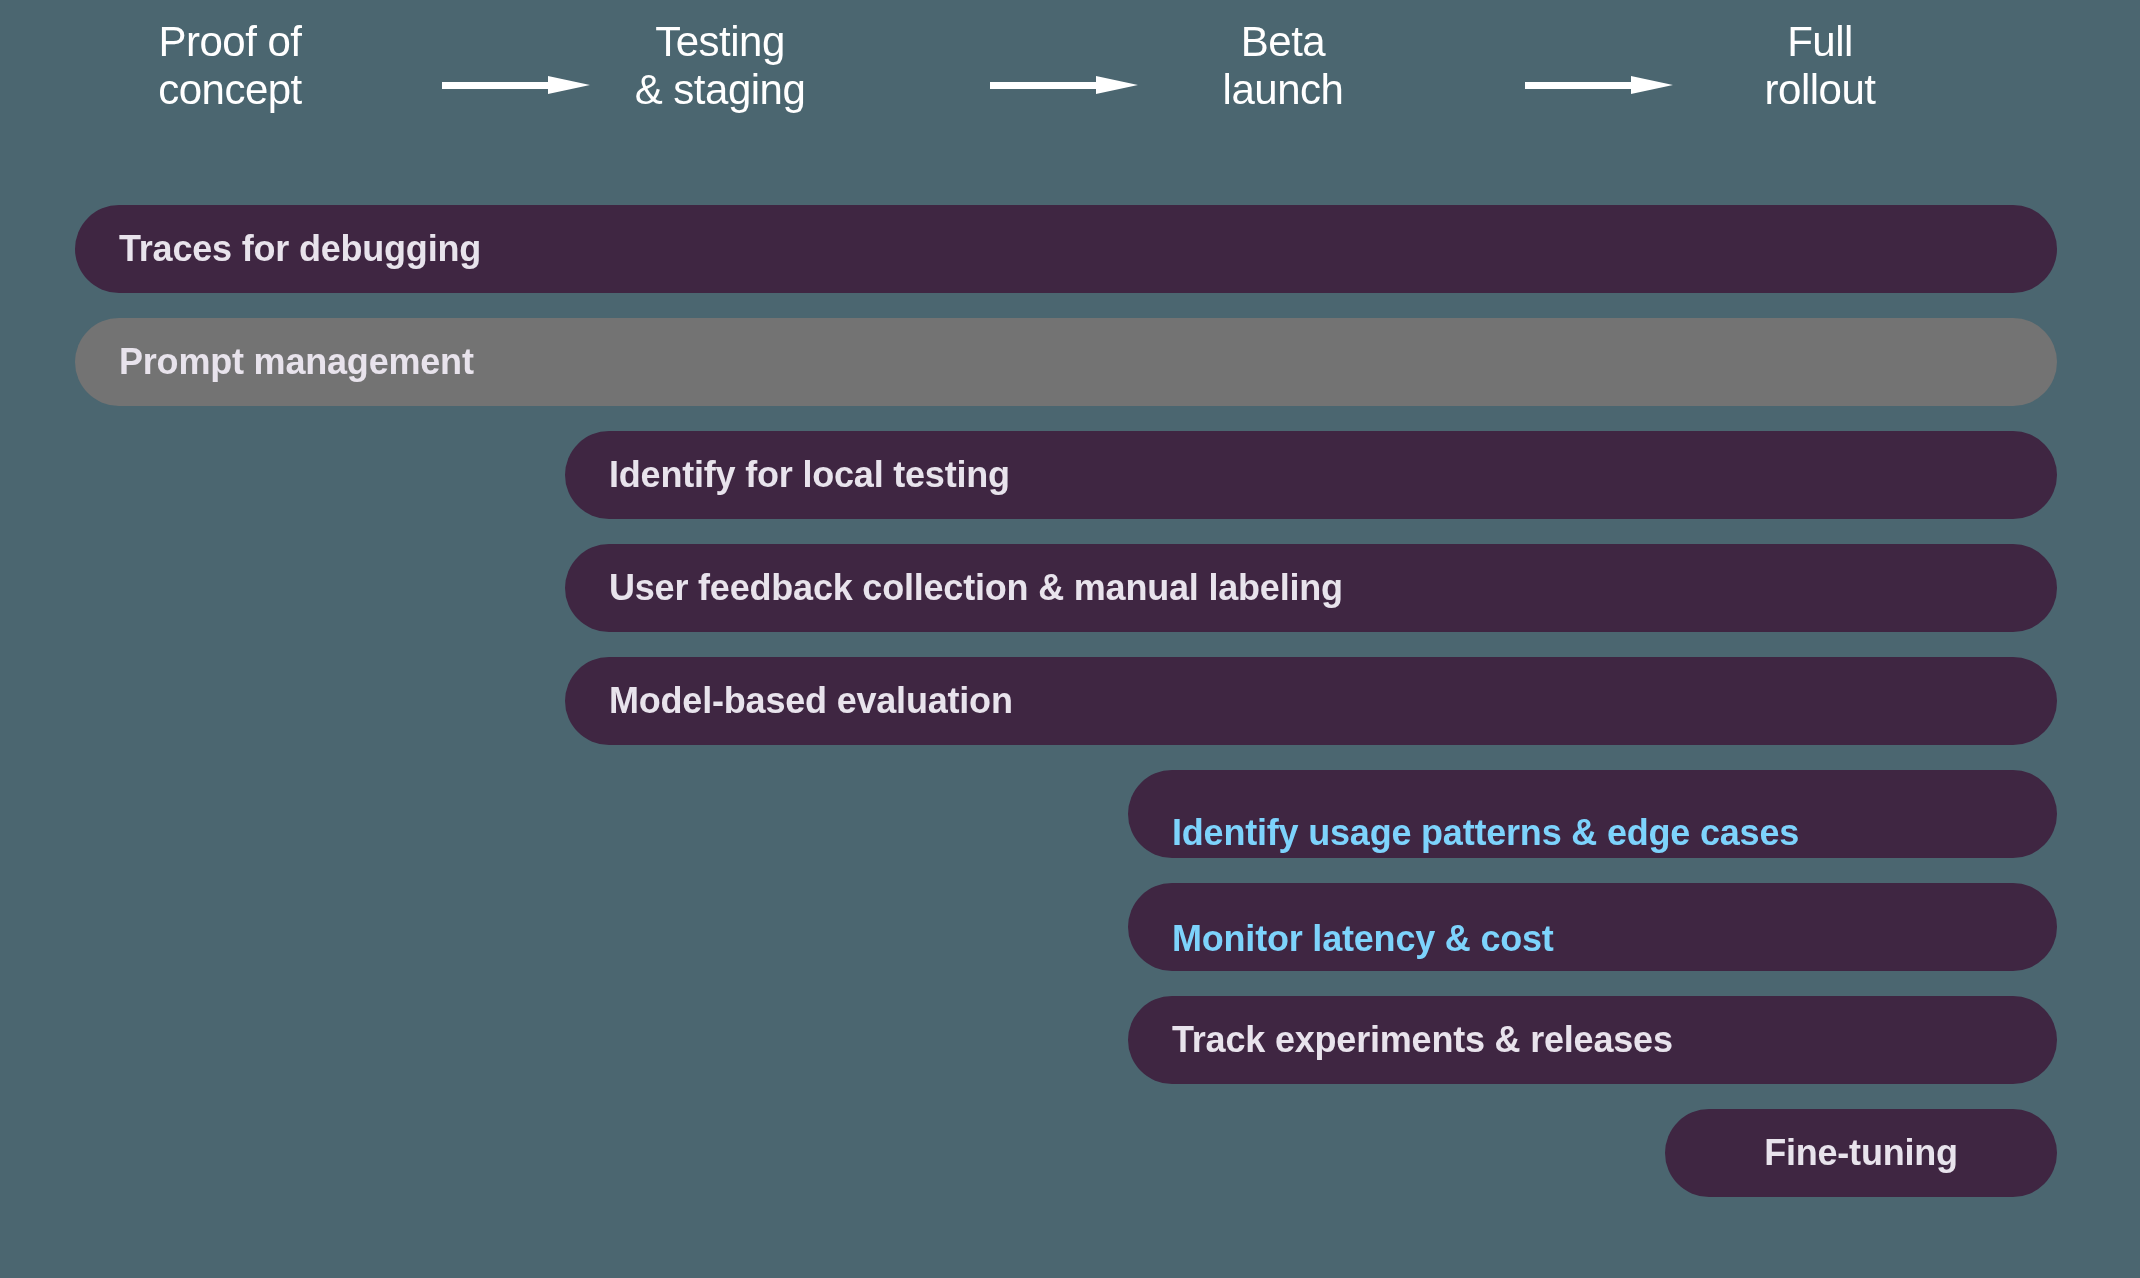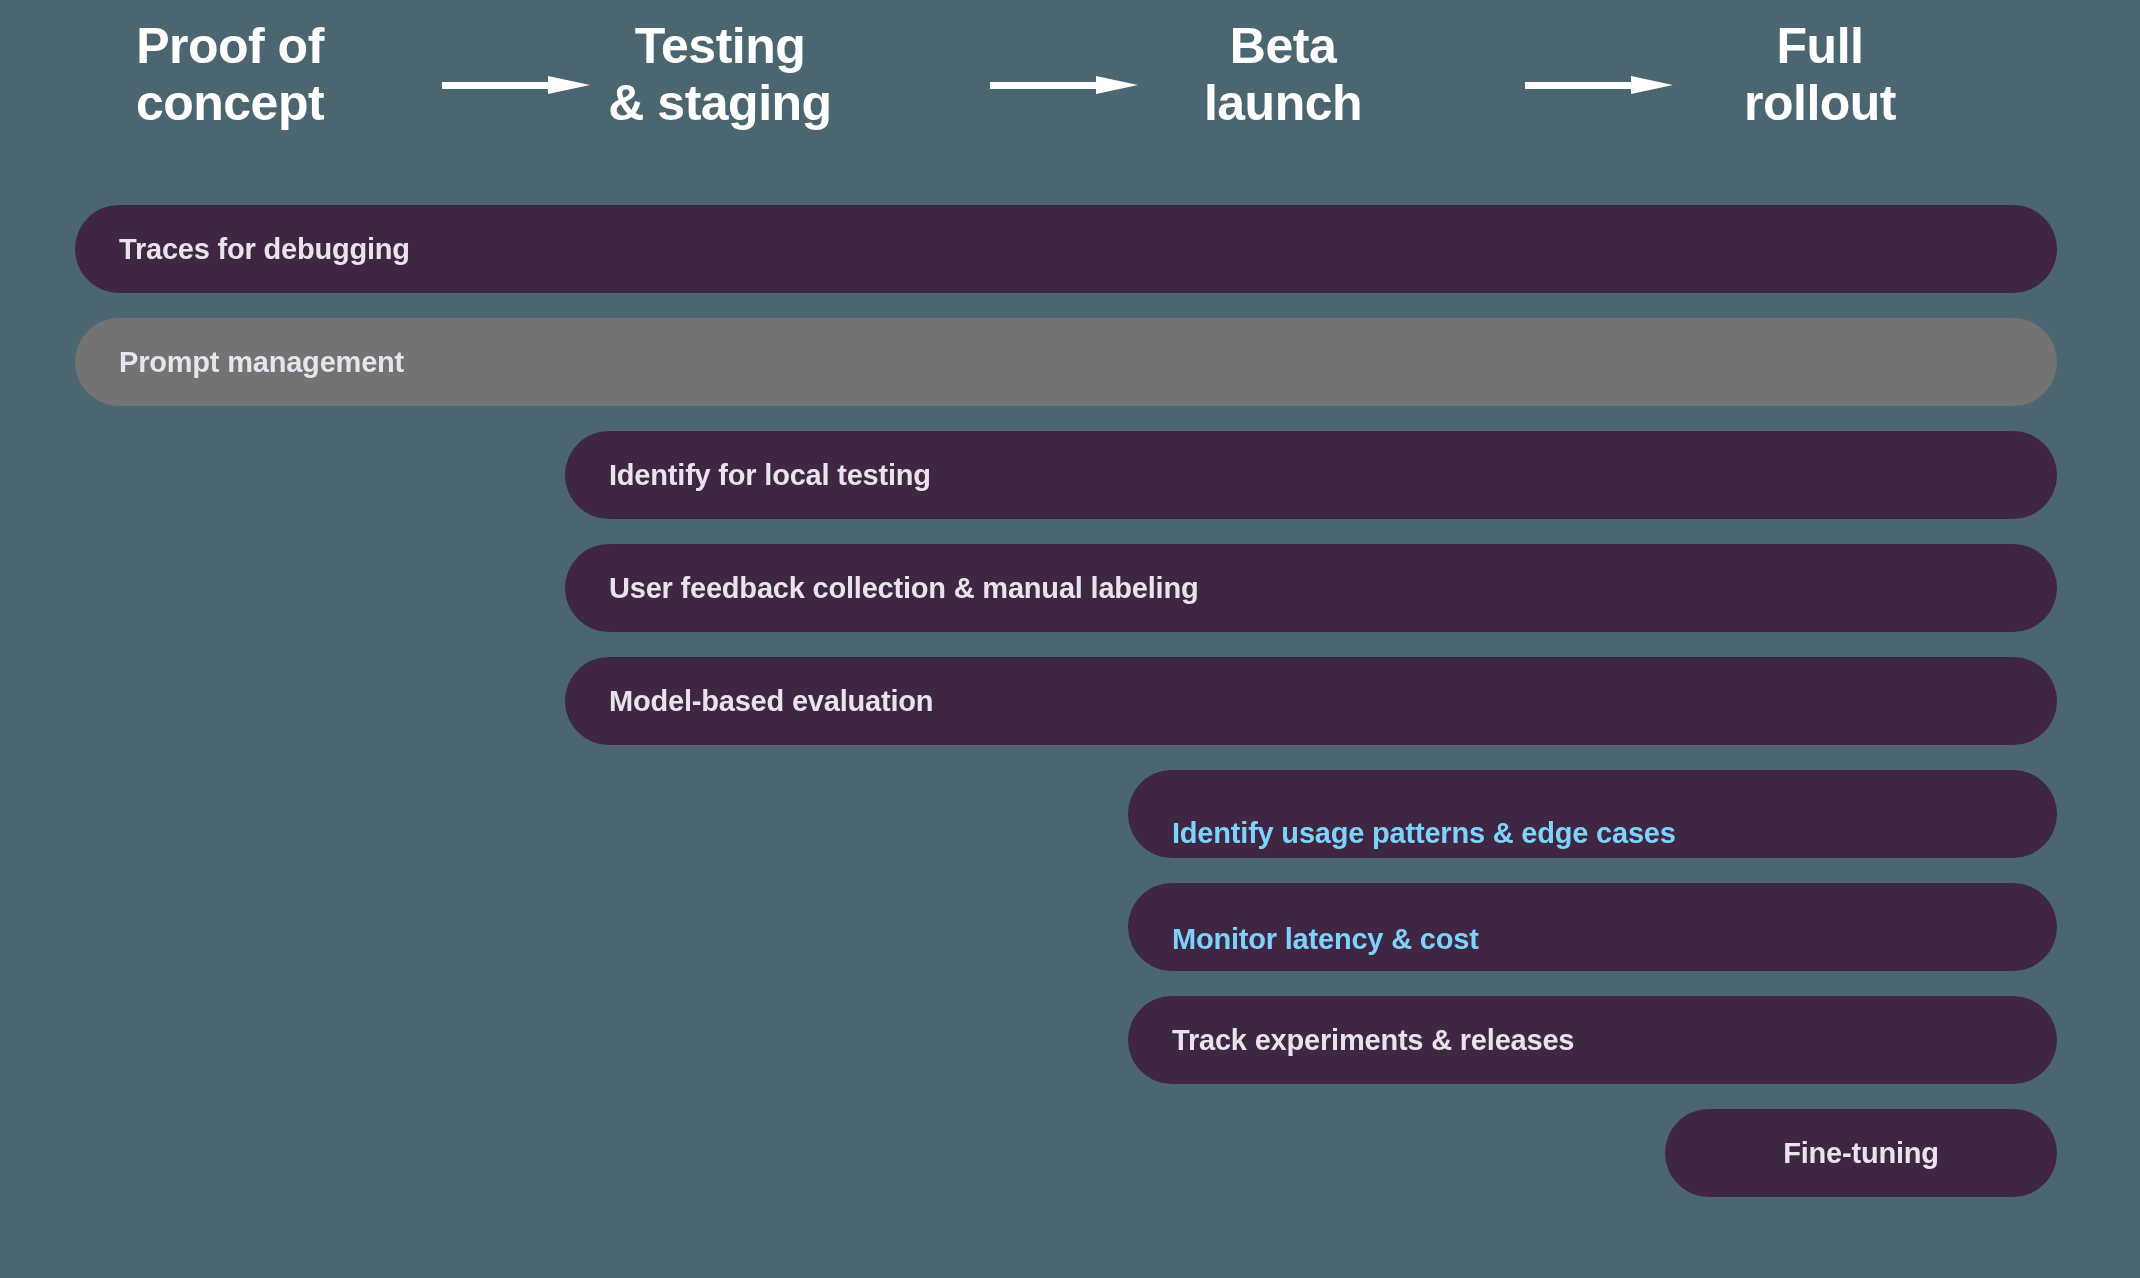--- a/index.html
+++ b/index.html
@@ -24,22 +24,22 @@
     left: 0;
     top: 0;
     width: 2140px;
     height: 186px;
   }
   .phase-label {
     position: absolute;
     top: 18px;
     text-align: center;
     color: #ffffff;
-    font-size: 50px;
-    font-weight: bold;
+    font-size: 42px;
+    font-weight: normal;
     line-height: 1.14;
     letter-spacing: -0.5px;
     white-space: pre-line;
   }
   .phase-arrow {
     position: absolute;
     top: 76px;
     width: 148px;
     height: 18px;
   }
@@ -82,21 +82,21 @@
   .bar.align-left {
     justify-content: flex-start;
     padding-left: 44px;
   }
   .bar.align-center {
     justify-content: center;
     padding: 0 30px;
   }
   .bar-label {
     color: #e8e3ec;
-    font-size: 29px;
+    font-size: 36px;
     font-weight: bold;
     letter-spacing: -0.2px;
     white-space: nowrap;
     line-height: 1;
   }
 </style>
 </head>
 <body>
 
 <div id="canvas">

